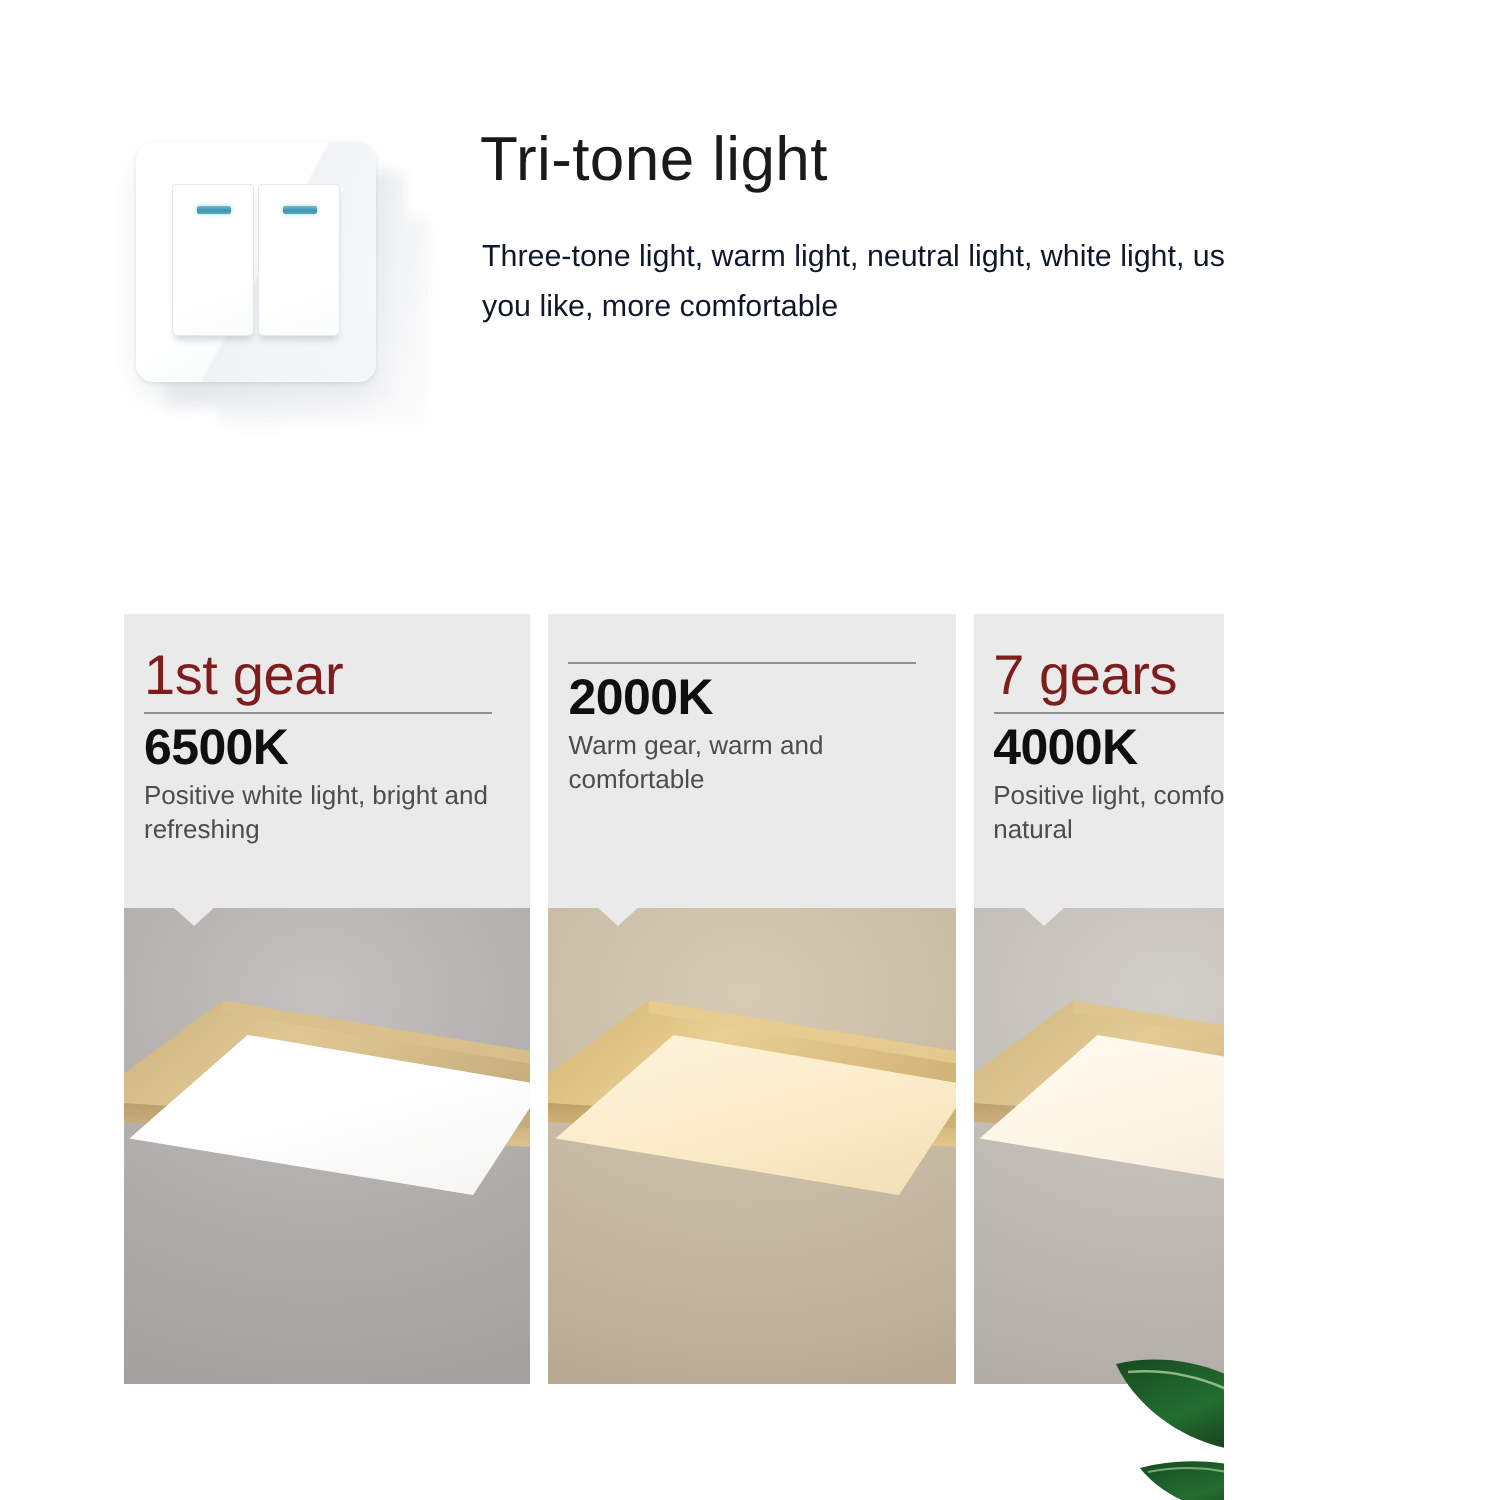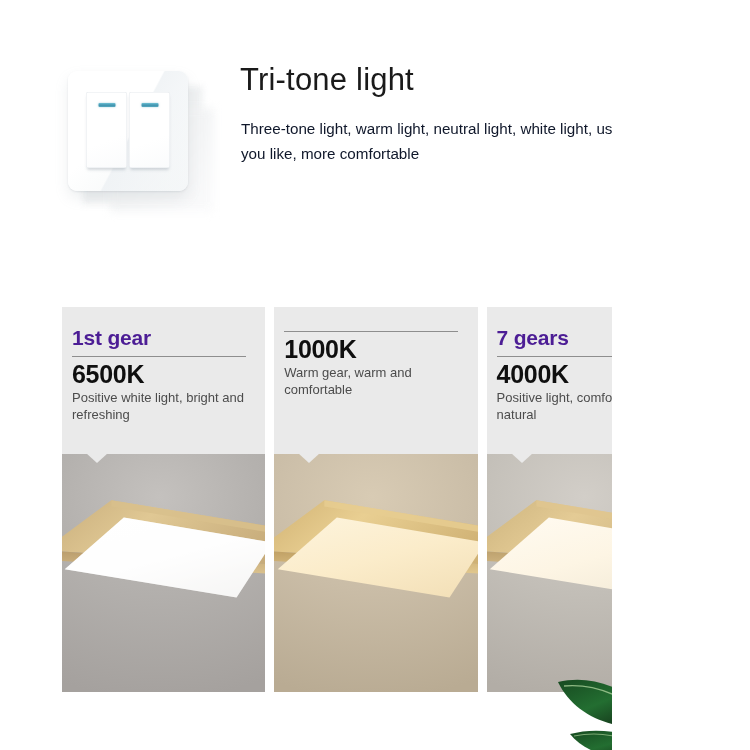--- a/index.html
+++ b/index.html
@@ -143,24 +143,24 @@
 
   .panel-head {
     position: relative;
     height: 147px;
     background: #eaeaea;
     padding: 18px 10px 0 10px;
     box-sizing: border-box;
     flex: none;
   }
   .gear-title {
-    font-size: 21px;
+    font-size: 28px;
     line-height: 25px;
-    color: #4c1d95;
-    font-weight: 700;
+    color: #7f1d1d;
+    font-weight: 400;
     white-space: nowrap;
     letter-spacing: -.2px;
   }
   .rule {
     margin-top: 6px;
     width: 174px;
     height: 1px;
     background: #8e8e8e;
   }
   .kelvin {
@@ -284,21 +284,21 @@
             <polygon points="106,30 272,62 232,132 40,96" fill="url(#g1)"></polygon>
             <polygon points="106,30 272,62 232,132 40,96" fill="#ffffff" opacity="0.45"></polygon>
           </svg>
         </div>
       </div>
     </div>
 
     <div class="panel">
       <div class="panel-head">
         <div class="rule"></div>
-        <div class="kelvin">1000K</div>
+        <div class="kelvin">2000K</div>
         <div class="desc">Warm gear, warm and comfortable</div>
         <div class="notch"></div>
       </div>
       <div class="photo">
         <div class="ceiling" style="background:
                radial-gradient(120% 85% at 48% 18%, #d8cbb4 0%, #cabda7 45%, #b9ab93 100%);"></div>
         <div class="lamp">
           <svg viewBox="0 0 300 170" preserveAspectRatio="none">
             <defs>
               <linearGradient id="f2a" x1="0" y1="0" x2="1" y2="0.3">

